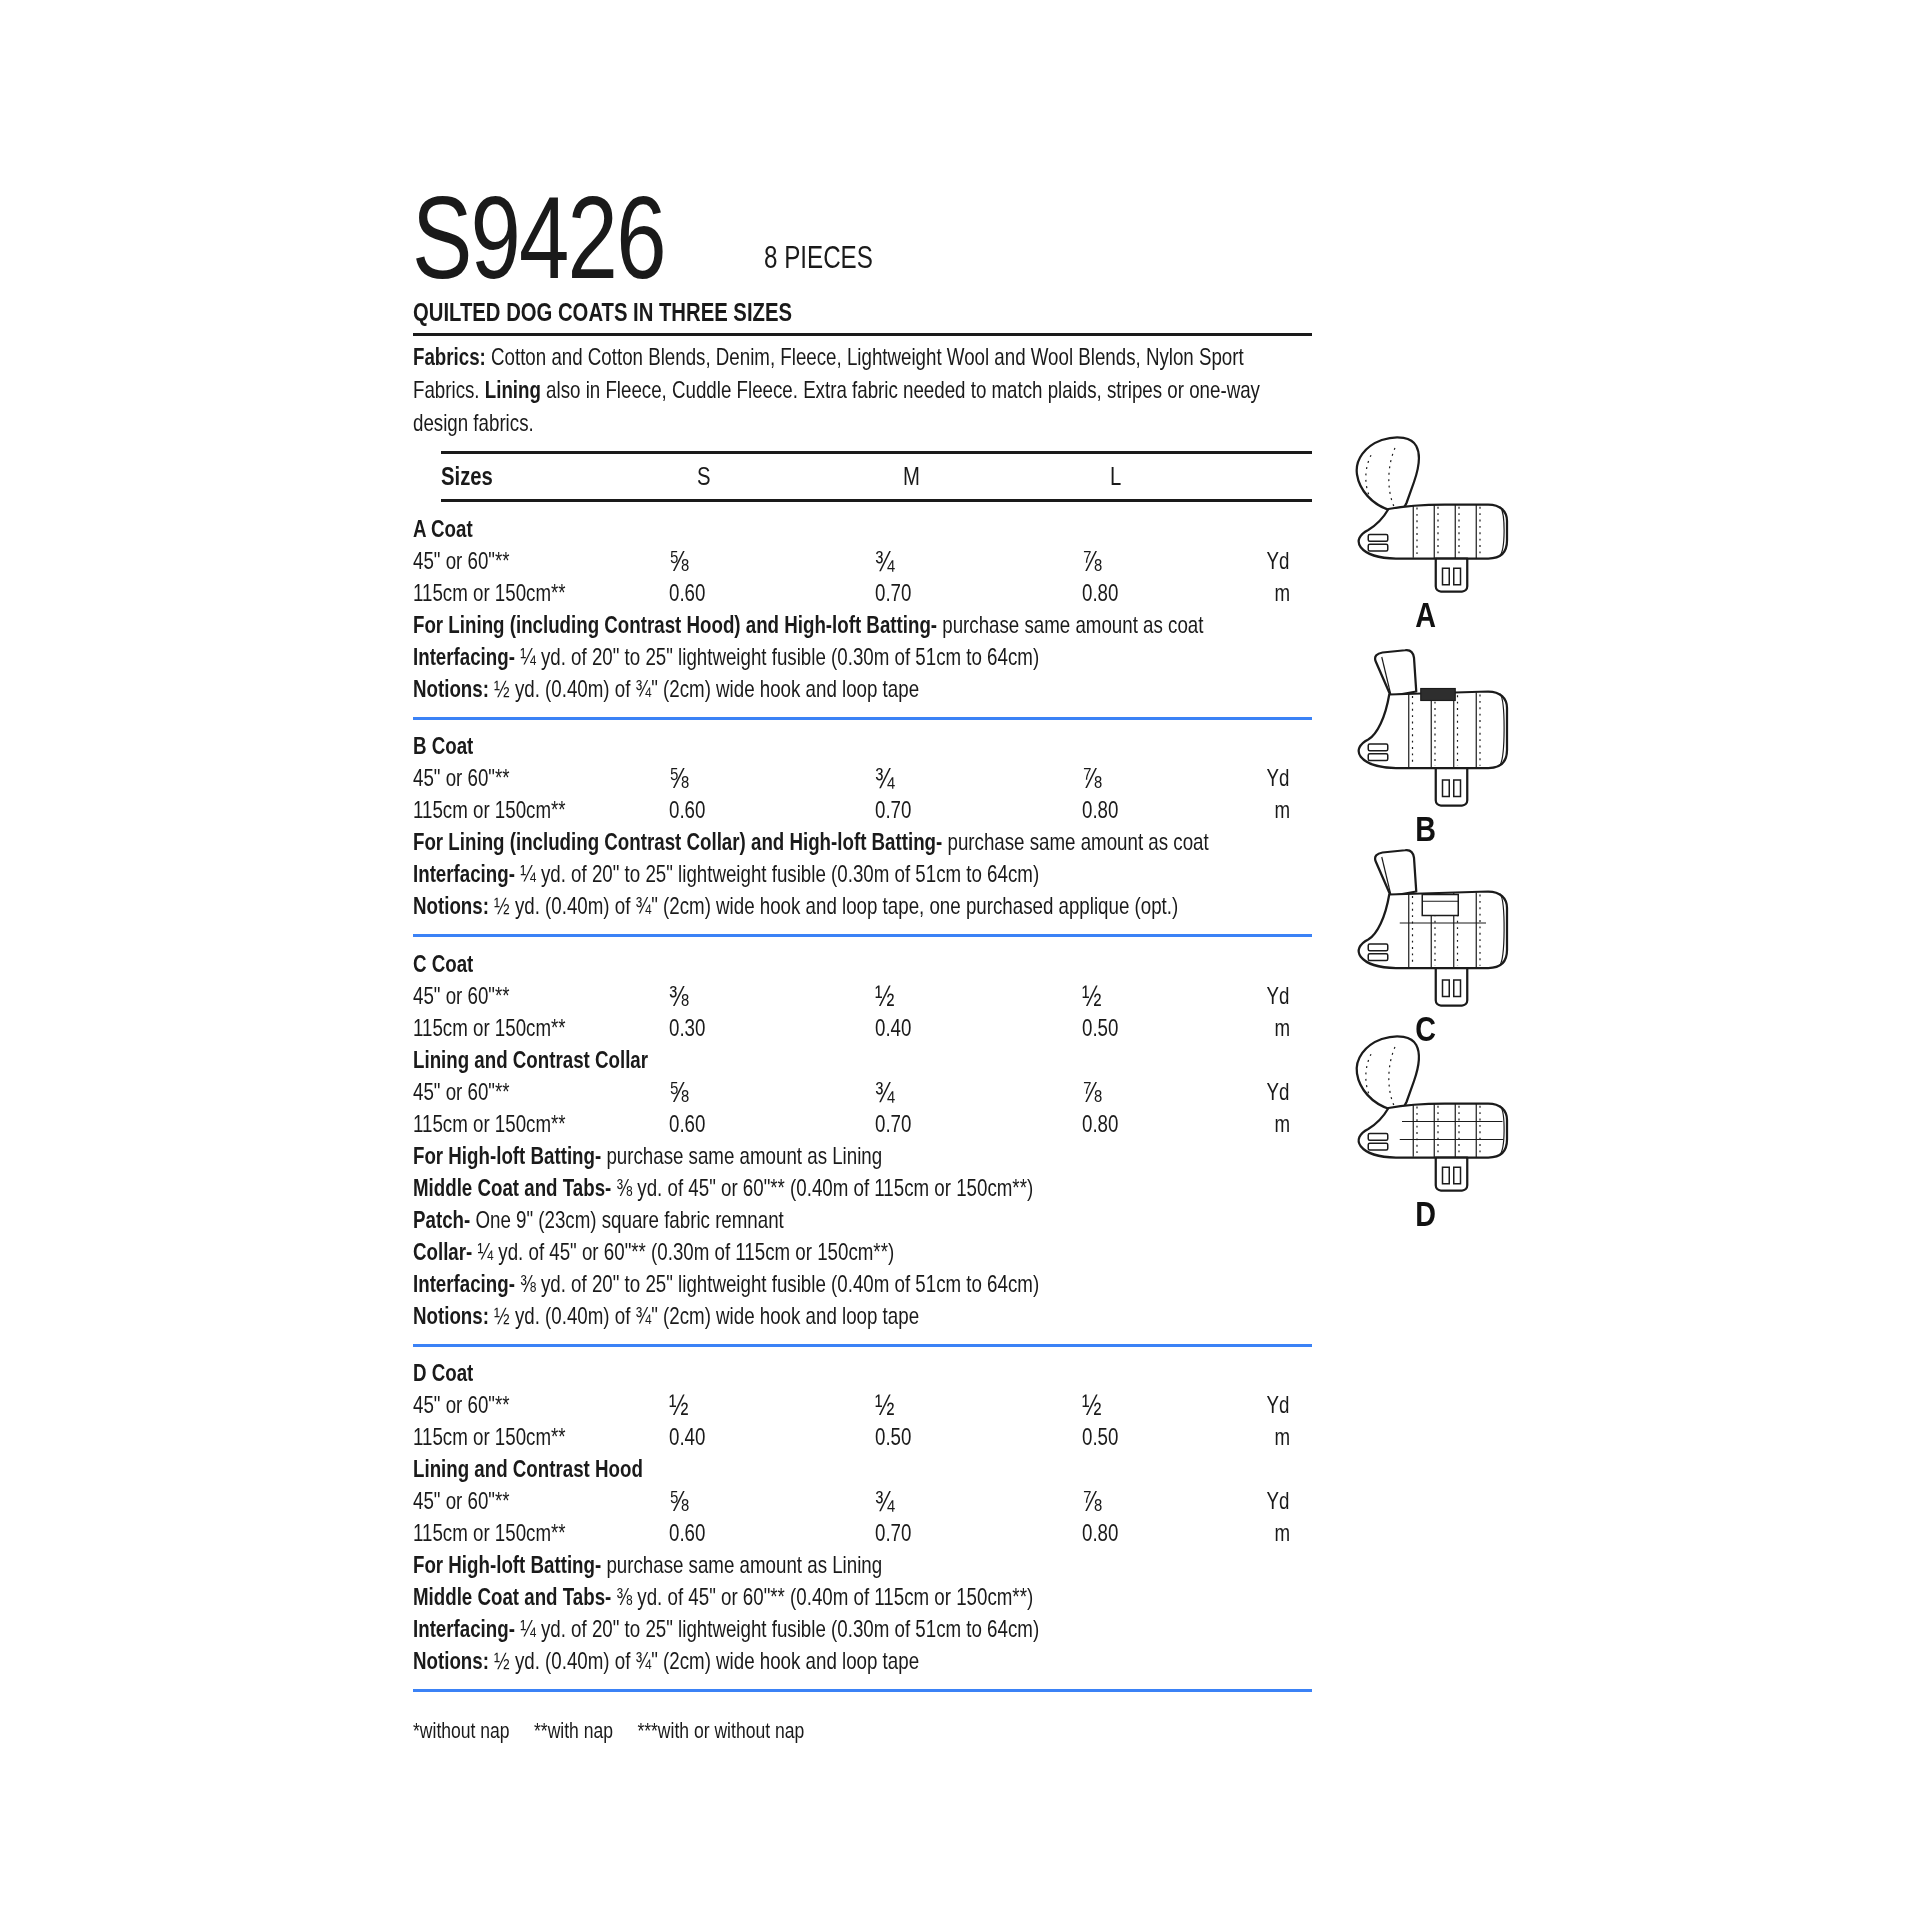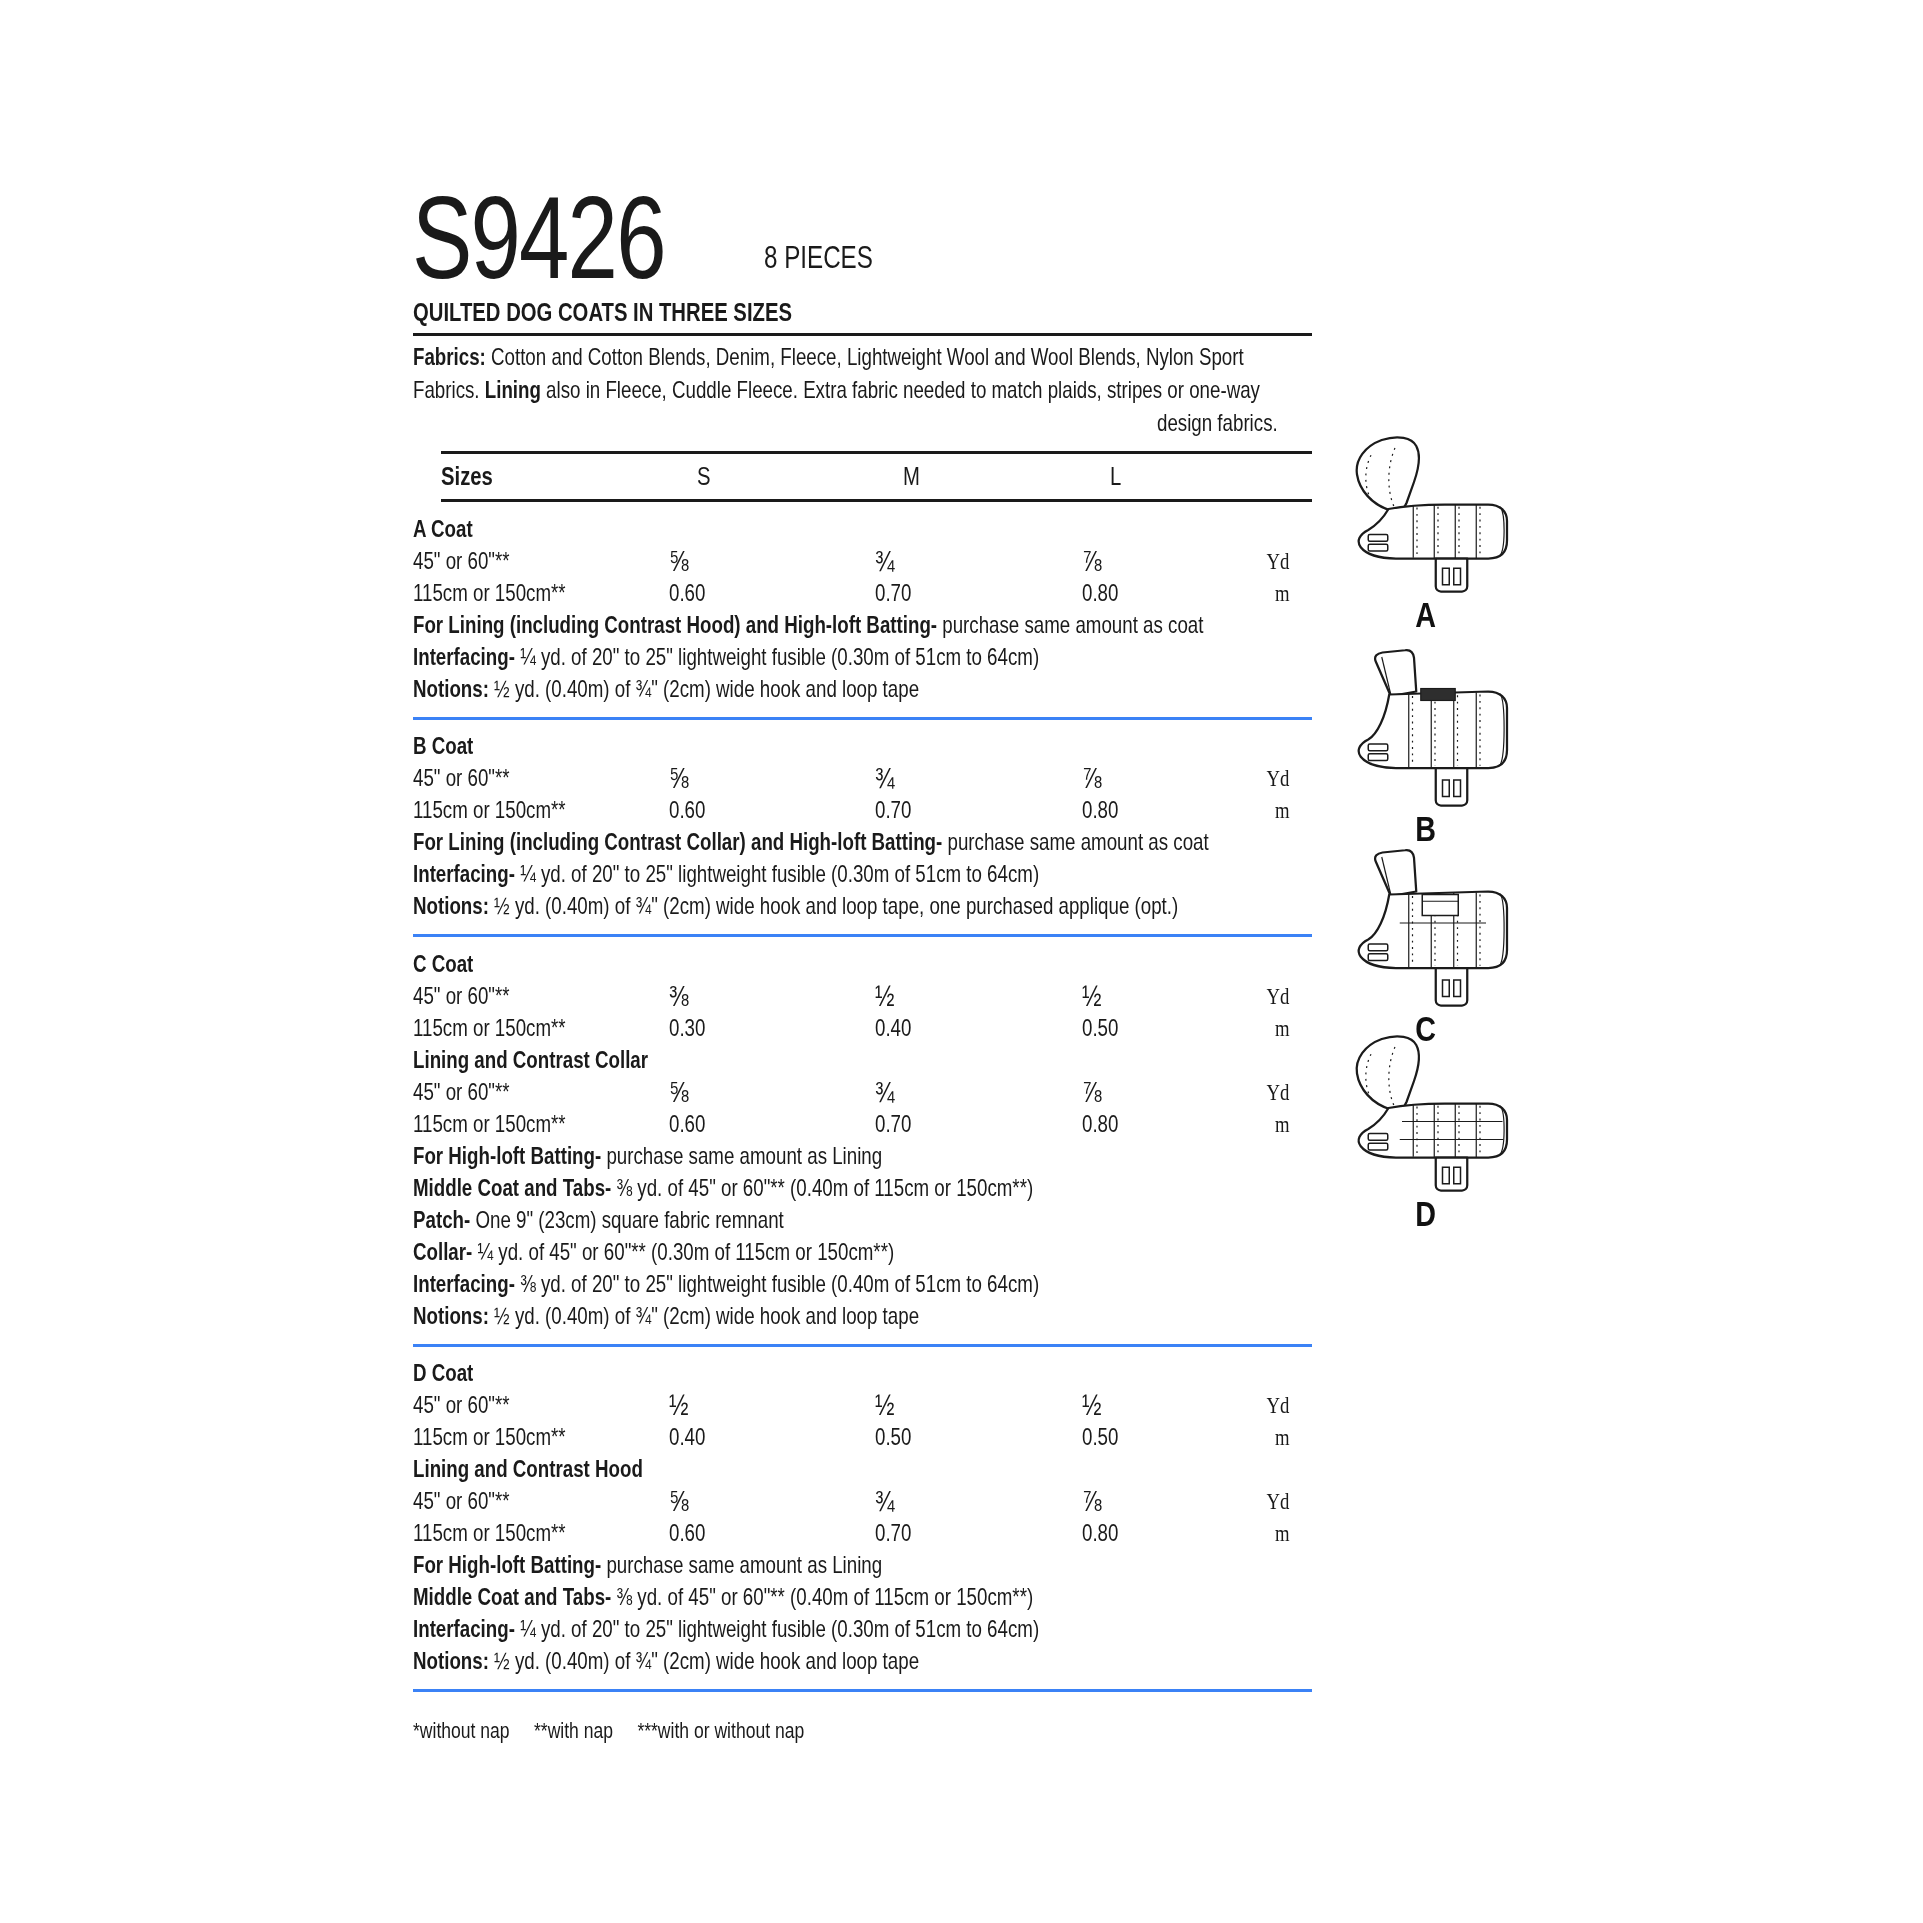--- a/index.html
+++ b/index.html
@@ -7,30 +7,30 @@
         font-family:"Liberation Sans","DejaVu Sans",sans-serif;color:#1a1a1a;overflow:hidden;}
   
   .cx{display:inline-block;transform:scaleX(.78);transform-origin:0 60%;white-space:nowrap;}
   b{font-weight:700;}
 
   .title{position:absolute;left:412px;top:180px;font-size:116px;font-weight:400;line-height:1;letter-spacing:-2.3px;}
   .pieces{position:absolute;left:764px;top:240px;font-size:31px;letter-spacing:0;}
   .subtitle{position:absolute;left:413px;top:298px;width:899px;font-size:26px;font-weight:700;
             padding-bottom:6px;border-bottom:3px solid #1a1a1a;line-height:28.6px;}
   .fabrics{position:absolute;left:413px;top:340px;width:899px;font-size:24px;}
-  .fabrics .fl{height:33px;line-height:33px;text-align:right;}
+  .fabrics .fl{height:33px;line-height:33px;}
 
   .tablewrap{position:absolute;left:413px;top:451px;width:899px;font-size:24px;}
   .thead{position:relative;border-top:3px solid #1a1a1a;border-bottom:3px solid #1a1a1a;
          height:33px;line-height:33px;padding:6px 0 6px;font-size:26px;margin-left:28px;}
   .col0{position:absolute;left:0;top:auto;}
   .colS{position:absolute;left:256px;}
   .colM{position:absolute;left:462px;}
   .colL{position:absolute;left:669px;}
-  .colU{position:absolute;right:22.5px;text-align:right;font-family:Liberation Serif, serif;}
+  .colU{position:absolute;right:22.5px;text-align:right;}
   .colU .cx{transform-origin:100% 60%;}
   .section{border-bottom:3px solid #3b82f6;padding:10.5px 0 12px;}
   .line{position:relative;height:32px;line-height:32px;}
   .frac{font-size:30px;}
 
   .foot{position:absolute;left:413px;top:1718px;font-size:22.5px;}
 
   .fig{position:absolute;width:188px;text-align:center;}
   .fig svg{display:block;}
   .figlabel{font-size:35px;font-weight:700;margin-top:1.5px;color:#111;}

